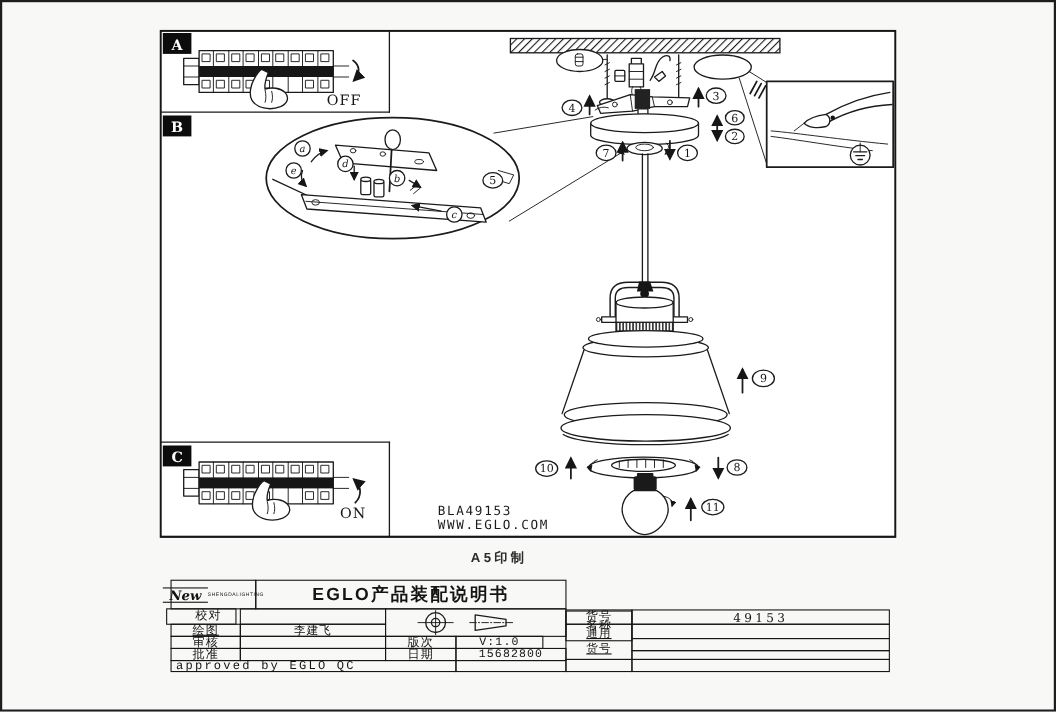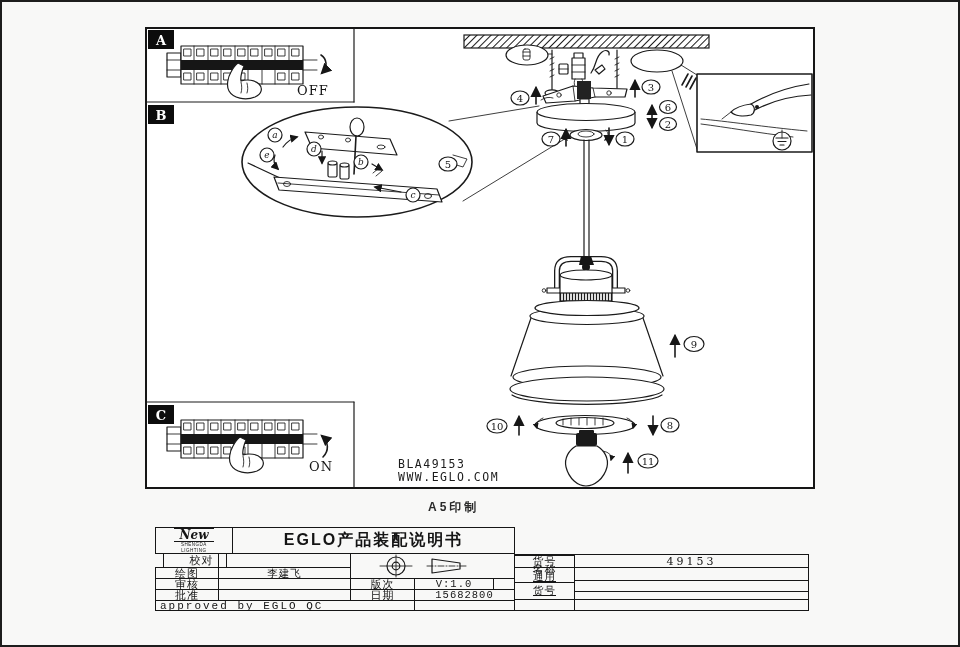--- a/index.html
+++ b/index.html
@@ -25,21 +25,21 @@
   .cell{position:absolute;border:1px solid #161616;box-sizing:border-box;display:flex;
         align-items:center;justify-content:center;overflow:visible;white-space:nowrap;}
   .zh{font-size:11px;line-height:1;letter-spacing:1px;}
   .zhs{font-size:10.5px;line-height:1;letter-spacing:1px;}
   .ttl{font-size:16px;font-weight:bold;letter-spacing:2px;}
   .mono{font-family:"Liberation Mono",monospace;font-size:10.5px;letter-spacing:1px;}
   .namev{font-size:12.5px;letter-spacing:2px;font-family:"DejaVu Serif",serif;}
   .skuv{font-size:11px;letter-spacing:3px;font-family:"DejaVu Serif",serif;}
   .appr{font-size:11px;letter-spacing:2px;font-family:"Liberation Mono",monospace;justify-content:flex-start;padding-left:4px;}
   .common{white-space:pre-line;text-align:center;font-size:10.5px;line-height:1.3;letter-spacing:1px;text-decoration:underline;}
-  .logo{flex-direction:column;line-height:1;}
+  .logo{flex-direction:row;line-height:1;}
   .logo .n1{font-family:"DejaVu Serif",serif;font-style:italic;font-weight:bold;font-size:12px;
             border-top:1px solid #161616;border-bottom:1px solid #161616;padding:0 6px;}
   .logo .n2{font-size:4.5px;letter-spacing:0.5px;margin-top:1px;}
 </style>
 </head>
 <body>
 
 <div class="page">
 
   <div class="mainbox">
@@ -400,21 +400,21 @@
 
   <div class="tblock">
 
     <div class="cell logo" style="left:8px;top:5px;width:78px;height:27px;">
       <span class="n1">New</span>
       <span class="n2">SHENGDA</span>
       <span class="n2">LIGHTING</span>
     </div>
     <div class="cell ttl" style="left:85px;top:5px;width:283px;height:27px;">EGLO产品装配说明书</div>
 
-    <div class="cell zh" style="left:16px;top:31px;width:64px;height:15px;padding-left:13px;">校对</div>
+    <div class="cell zh" style="left:4px;top:31px;width:64px;height:15px;padding-left:13px;">校对</div>
     <div class="cell" style="left:71px;top:31px;width:133px;height:15px;"></div>
 
     <div class="cell" style="left:203px;top:31px;width:165px;height:26px;">
       <svg width="110" height="24" viewBox="0 0 110 24">
         <line x1="2" y1="12" x2="34" y2="12" class="s thin"></line>
         <line x1="18" y1="1" x2="18" y2="23" class="s thin"></line>
         <circle cx="18" cy="12" r="9" class="s"></circle>
         <circle cx="18" cy="12" r="3.8" class="s"></circle>
         <polygon points="54,5 82,9 82,15 54,19" class="s"></polygon>
         <line x1="49" y1="12" x2="88" y2="12" class="s thin" stroke-dasharray="6,2,1,2"></line>

